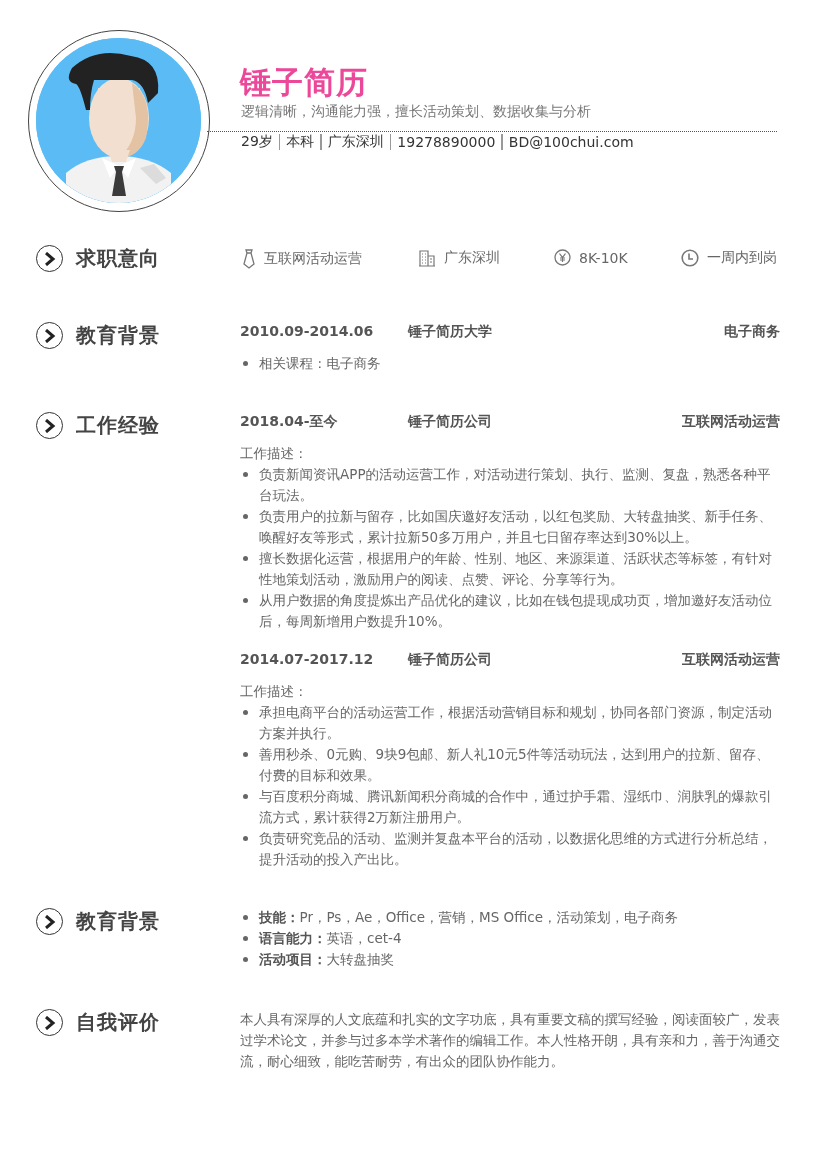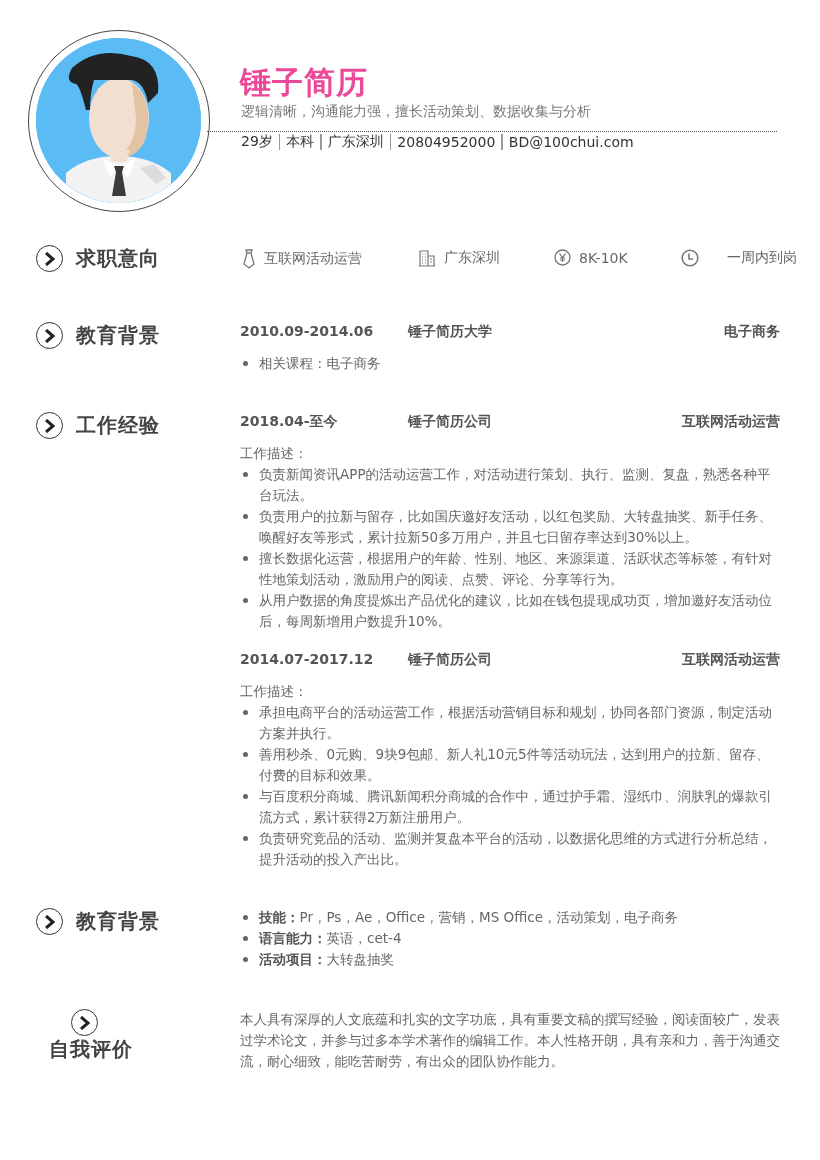--- a/index.html
+++ b/index.html
@@ -63,21 +63,21 @@
 <div class="name">锤子简历</div>
 <div class="tagline">逻辑清晰，沟通能力强，擅长活动策划、数据收集与分析</div>
 <div class="dotline"></div>
 <div class="contact">
   <span>29岁</span>
   <span class="sep"></span>
   <span>本科</span>
   <span class="sep"></span>
   <span>广东深圳</span>
   <span class="sep"></span>
-  <span>20804952000</span>
+  <span>19278890000</span>
   <span class="sep"></span>
   <span>BD@100chui.com</span>
 </div>
 
 <div class="section-head" style="top:245px;">
   <span class="chev">
     <svg width="12" height="14" viewBox="0 0 12 14">
         <path d="M2 1 L9 7 L2 13" fill="none" stroke="#222" stroke-width="3"></path>
       </svg>
   </span>
@@ -95,21 +95,21 @@
     </svg>
   <span>广东深圳</span>
 </div>
 <div class="intent" style="left:554px;">
   <svg width="17" height="17" viewBox="0 0 17 17">
       <circle cx="8.5" cy="8.5" r="7.5" fill="none" stroke="#777" stroke-width="1.3"></circle>
       <path d="M5.5 4.5 L8.5 8.5 L11.5 4.5 M8.5 8.5 V13 M6 9 H11 M6 11 H11" fill="none" stroke="#777" stroke-width="1.2"></path>
     </svg>
   <span>8K-10K</span>
 </div>
-<div class="intent" style="left:681px;gap:20px;">
+<div class="intent" style="left:681px;">
   <svg width="18" height="18" viewBox="0 0 18 18">
       <circle cx="9" cy="9" r="7.8" fill="none" stroke="#777" stroke-width="1.6"></circle>
       <path d="M8 4.5 V10 H12" fill="none" stroke="#777" stroke-width="1.6"></path>
     </svg>
   <span>一周内到岗</span>
 </div>
 
 <div class="section-head" style="top:322px;">
   <span class="chev">
     <svg width="12" height="14" viewBox="0 0 12 14">
@@ -177,21 +177,21 @@
   <span class="sec-title">教育背景</span>
 </div>
 <div class="body-text" style="top:907px;">
   <ul class="bul">
     <li><b class="lbl">技能：</b><span>Pr，Ps，Ae，Office，营销，MS Office，活动策划，电子商务</span></li>
     <li><b class="lbl">语言能力：</b><span>英语，cet-4</span></li>
     <li><b class="lbl">活动项目：</b><span>大转盘抽奖</span></li>
   </ul>
 </div>
 
-<div class="section-head" style="top:1009px;flex-direction:column;">
+<div class="section-head" style="top:1009px;">
   <span class="chev">
     <svg width="12" height="14" viewBox="0 0 12 14">
         <path d="M2 1 L9 7 L2 13" fill="none" stroke="#222" stroke-width="3"></path>
       </svg>
   </span>
   <span class="sec-title">自我评价</span>
 </div>
 <div class="body-text" style="top:1009px;">本人具有深厚的人文底蕴和扎实的文字功底，具有重要文稿的撰写经验，阅读面较广，发表过学术论文，并参与过多本学术著作的编辑工作。本人性格开朗，具有亲和力，善于沟通交流，耐心细致，能吃苦耐劳，有出众的团队协作能力。</div>
 
 </body></html>

